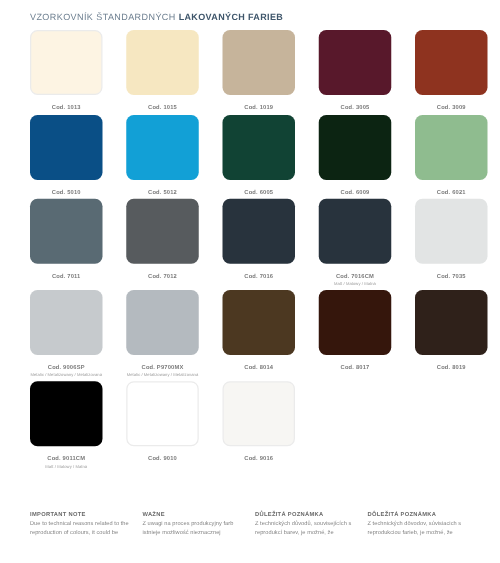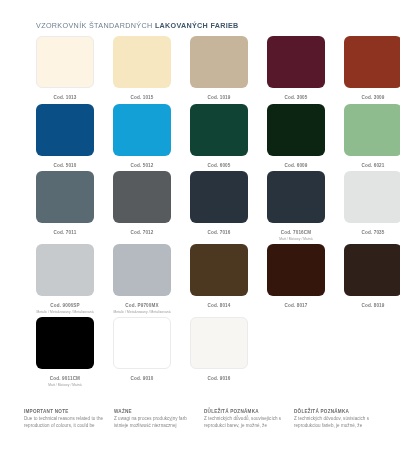--- a/index.html
+++ b/index.html
@@ -11,21 +11,21 @@
     height: 450px;
     background: #ffffff;
     font-family: "Liberation Sans", sans-serif;
     overflow: hidden;
     position: relative;
   }
   .page {
     width: 400px;
     height: 450px;
     box-sizing: border-box;
-    padding: 12px;
+    padding: 0;
     position: relative;
     background: #ffffff;
   }
 
   
   .header {
     padding: 9px 0 0 24px;
     font-size: 7.2px;
     letter-spacing: 0.35px;
     color: #5d6f80;

